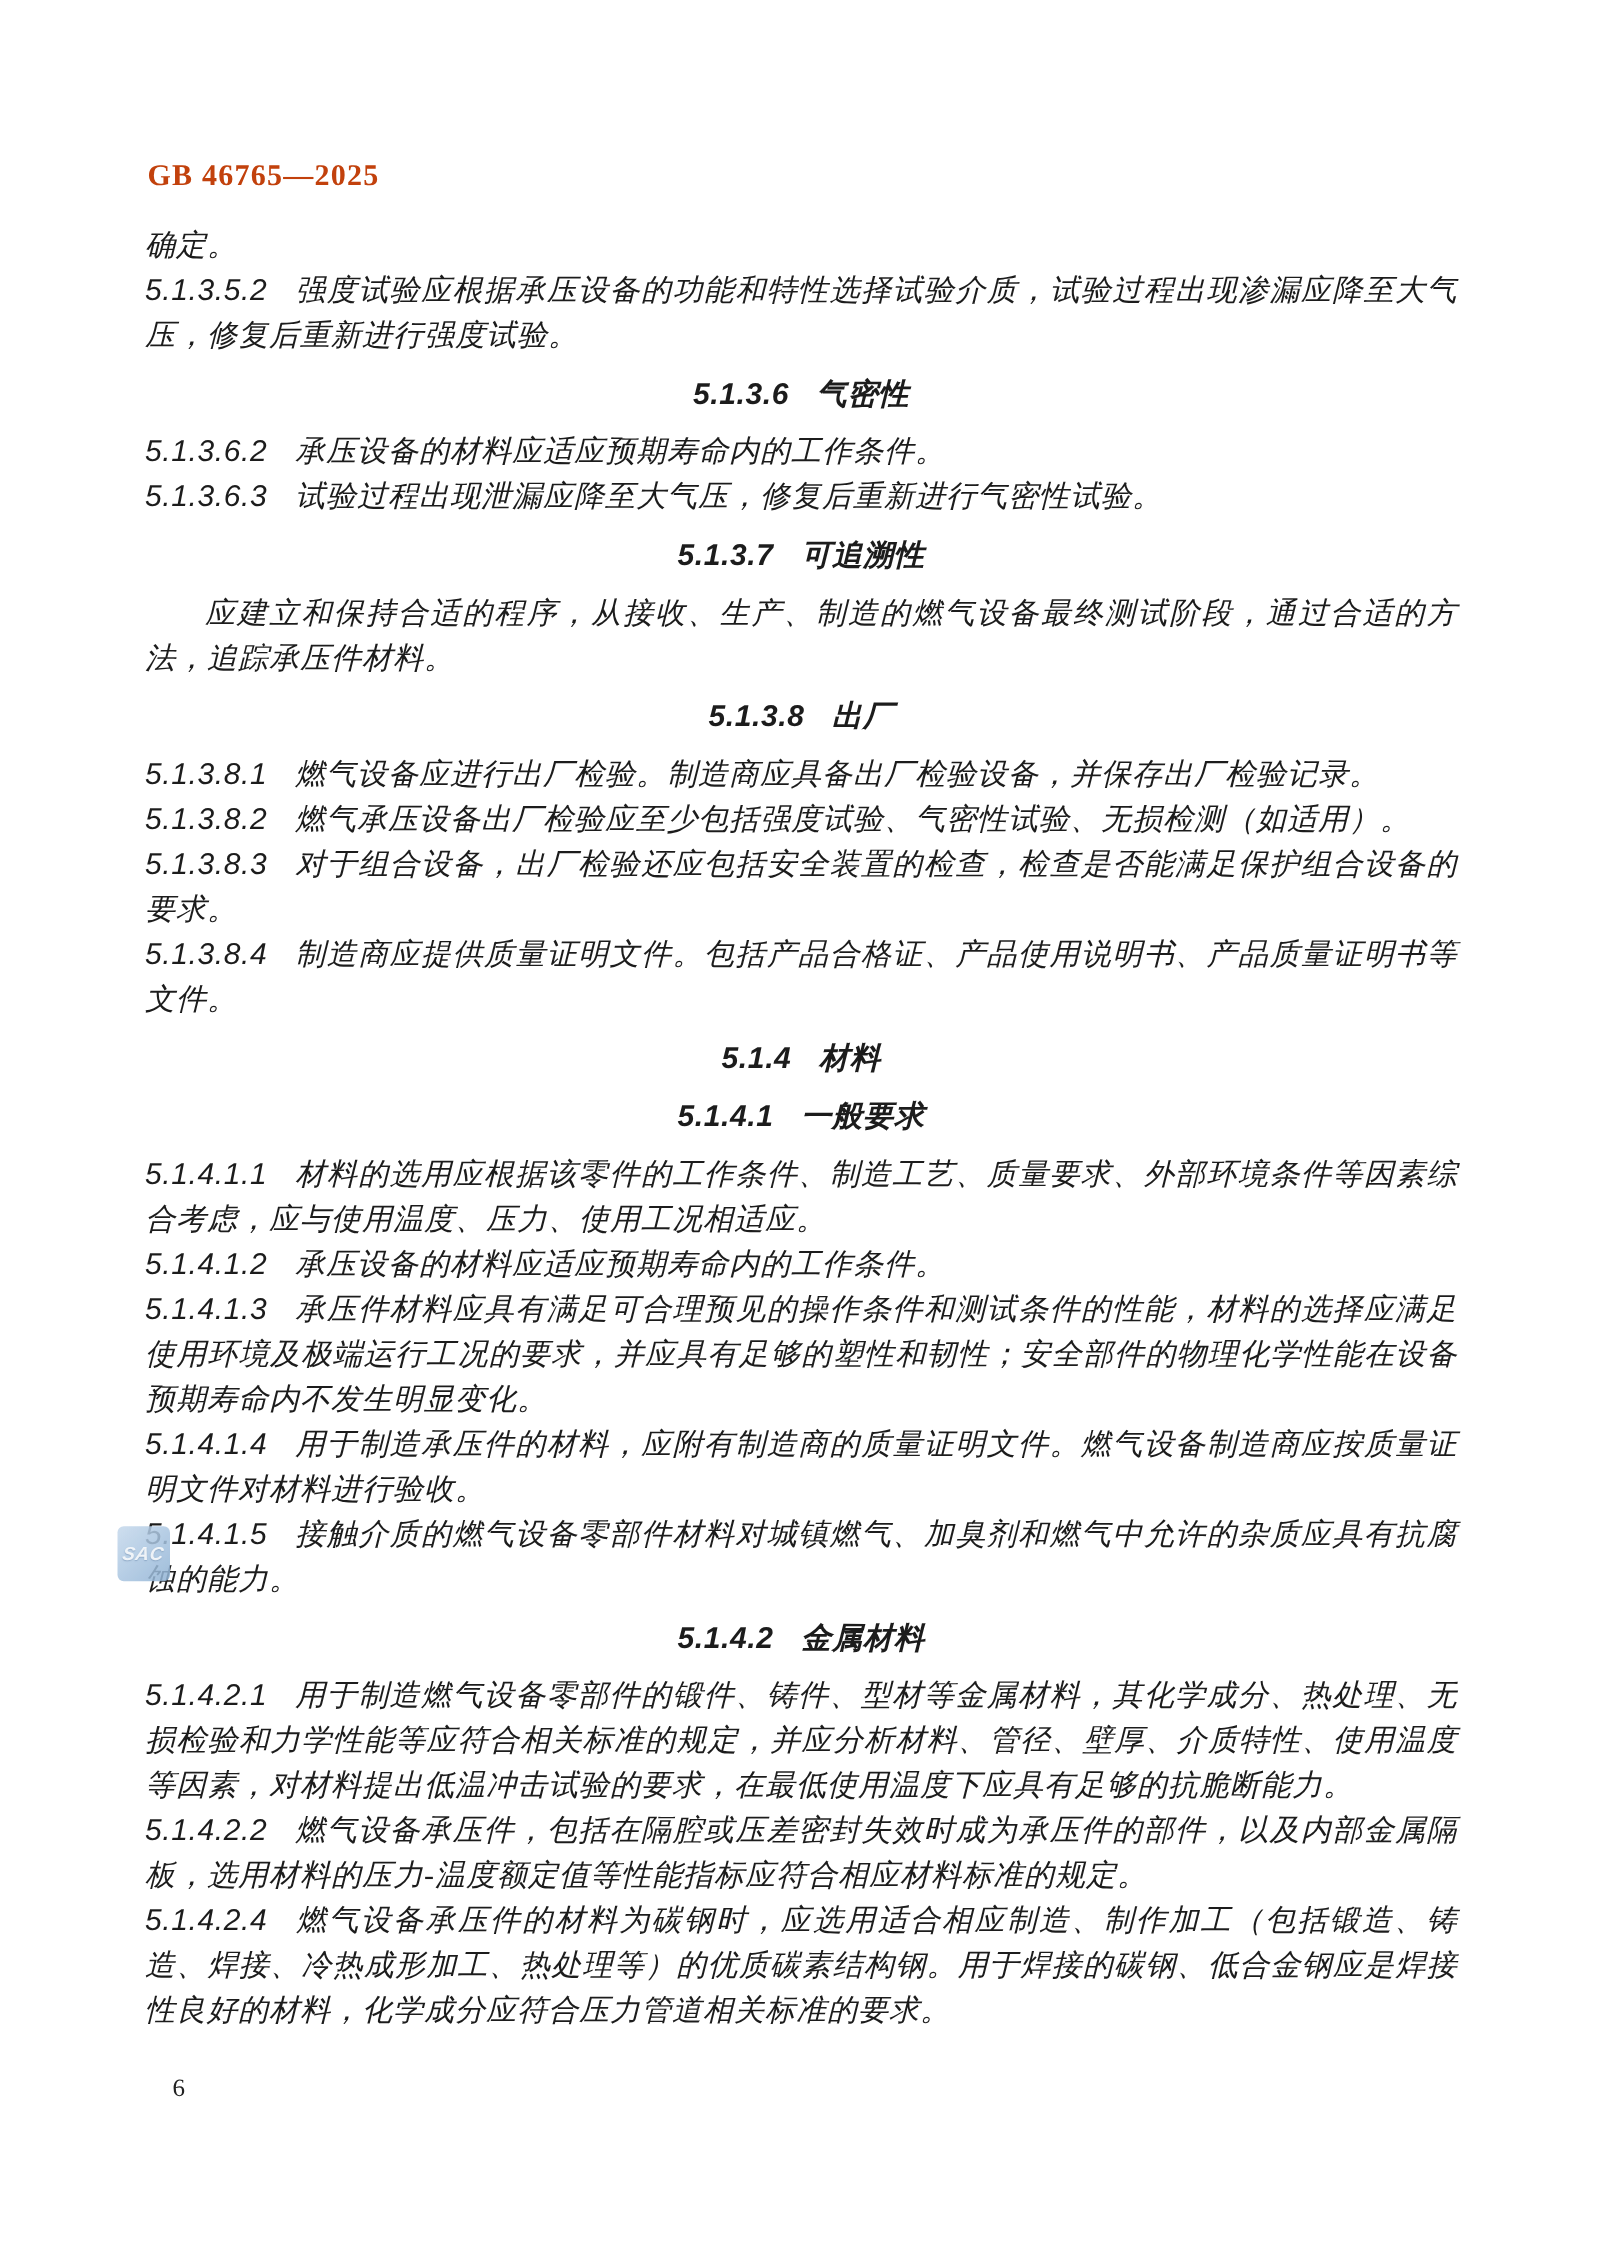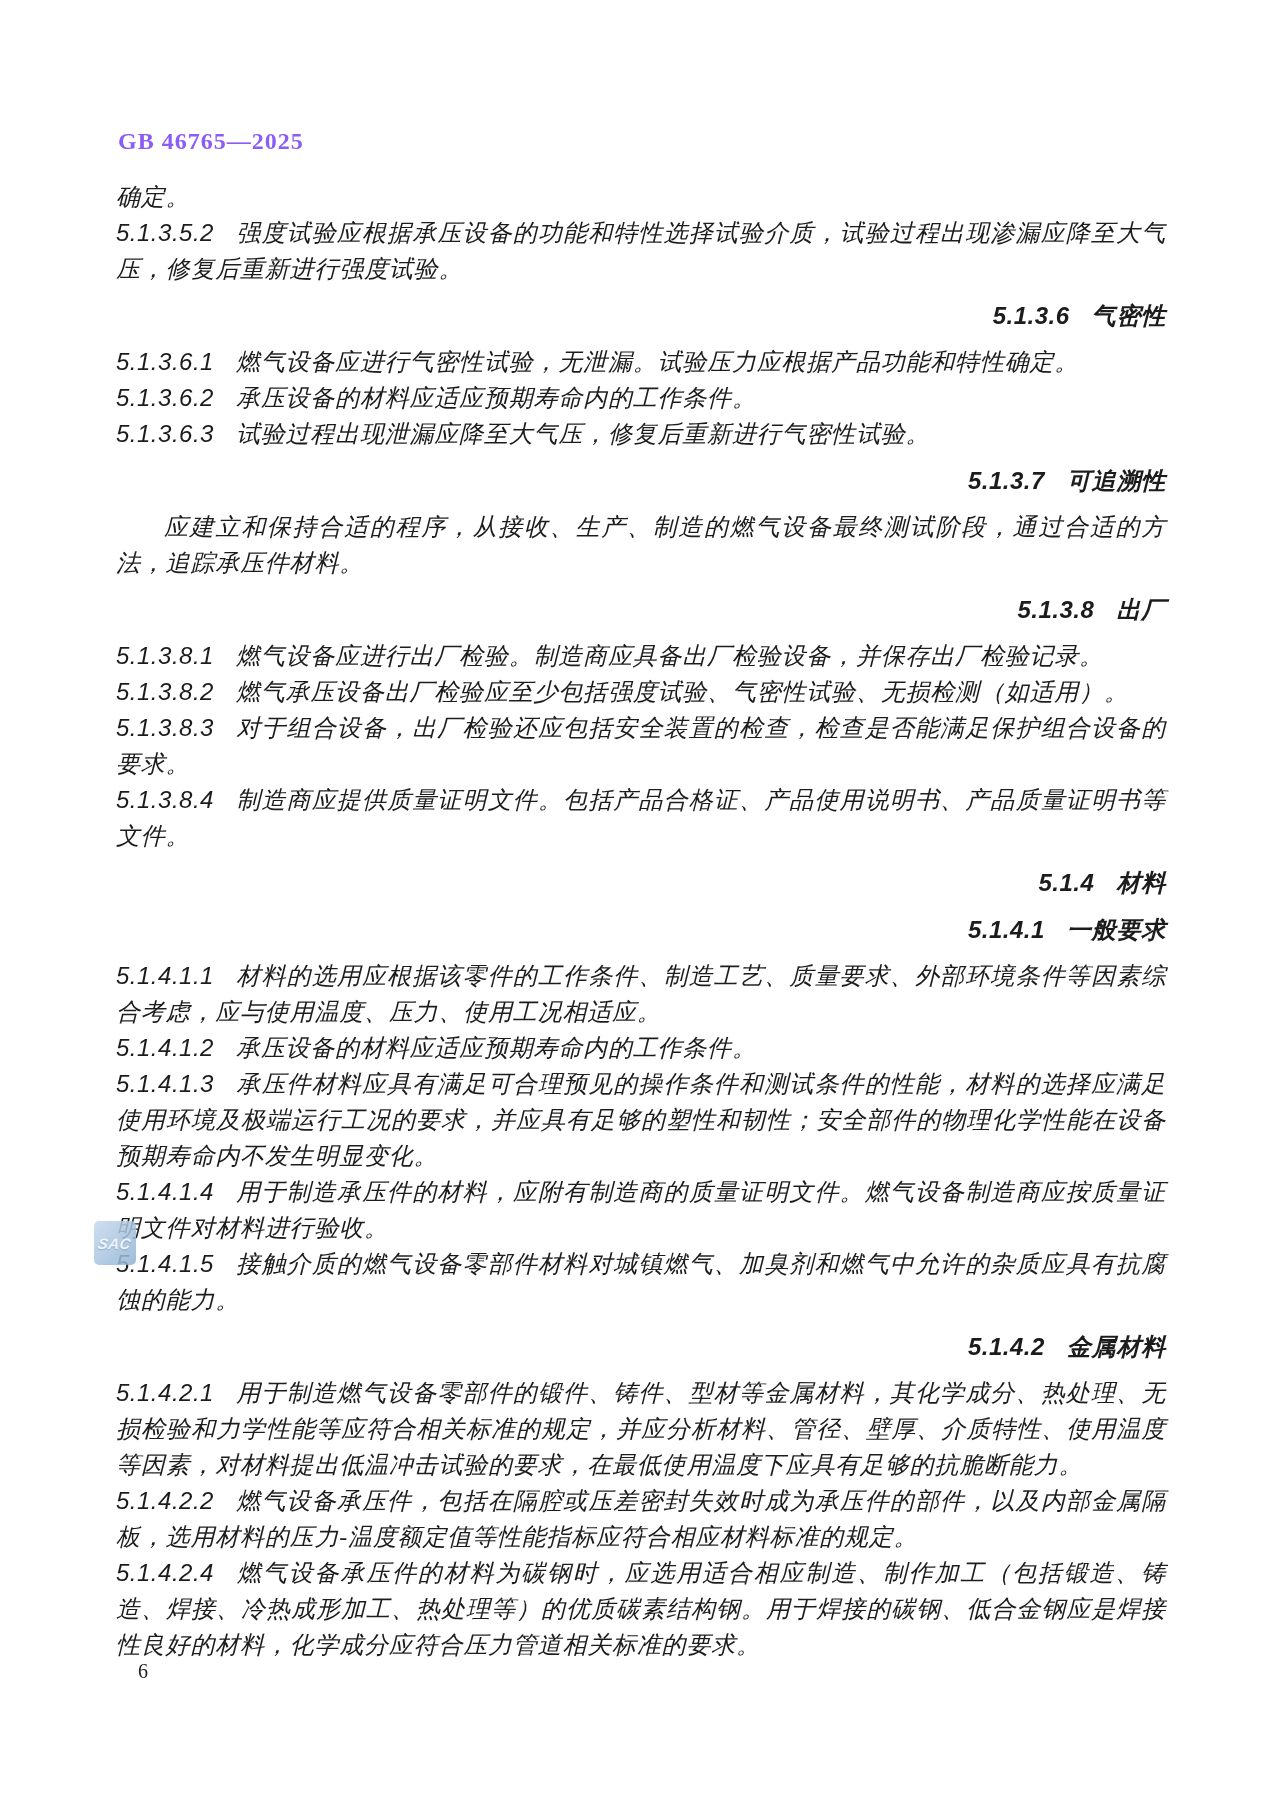--- a/index.html
+++ b/index.html
@@ -20,21 +20,21 @@
     position: absolute;
     left: 116px;
     top: 128px;
     width: 1050px;
   }
   .std-header {
     font-family: "Liberation Serif", "DejaVu Serif", serif;
     font-weight: 700;
     font-size: 24px;
     letter-spacing: 1px;
-    color: #8b5cf6;
+    color: #c2410c;
     margin: 0 0 24px 2px;
   }
   .block {
     margin: 0;
     font-size: 24px;
     line-height: 36px;
     letter-spacing: 0.8px;
     text-align: justify;
     color: #1c1c1c;
     font-style: italic;
@@ -42,21 +42,21 @@
   .block .num {
     font-family: "Liberation Sans", "DejaVu Sans", sans-serif;
     letter-spacing: 0.5px;
     padding-right: 22px;
     white-space: nowrap;
   }
   .block.heading {
     margin: 11px 0 10px 0;
     font-weight: 700;
     font-family: "Liberation Sans", "DejaVu Sans", sans-serif;
-    text-align: right;
+    text-align: center;
   }
   .block.heading .num {
     font-weight: 700;
   }
   .block.indent {
     text-indent: 2em;
   }
   .page-number {
     position: absolute;
     left: 138px;
@@ -96,21 +96,20 @@
 <div class="page">
 
   <div class="content">
     <div class="std-header">GB 46765—2025</div>
 
     <div id="blocks-container">
 
     <p class="block body"><span class="txt">确定。</span></p>
         <p class="block clause"><span class="num">5.1.3.5.2</span><span class="txt">强度试验应根据承压设备的功能和特性选择试验介质，试验过程出现渗漏应降至大气压，修复后重新进行强度试验。</span></p>
         <p class="block heading"><span class="num">5.1.3.6</span><span class="txt">气密性</span></p>
-        <p class="block clause"><span class="num">5.1.3.6.1</span><span class="txt">燃气设备应进行气密性试验，无泄漏。试验压力应根据产品功能和特性确定。</span></p>
         <p class="block clause"><span class="num">5.1.3.6.2</span><span class="txt">承压设备的材料应适应预期寿命内的工作条件。</span></p>
         <p class="block clause"><span class="num">5.1.3.6.3</span><span class="txt">试验过程出现泄漏应降至大气压，修复后重新进行气密性试验。</span></p>
         <p class="block heading"><span class="num">5.1.3.7</span><span class="txt">可追溯性</span></p>
         <p class="block indent"><span class="txt">应建立和保持合适的程序，从接收、生产、制造的燃气设备最终测试阶段，通过合适的方法，追踪承压件材料。</span></p>
         <p class="block heading"><span class="num">5.1.3.8</span><span class="txt">出厂</span></p>
         <p class="block clause"><span class="num">5.1.3.8.1</span><span class="txt">燃气设备应进行出厂检验。制造商应具备出厂检验设备，并保存出厂检验记录。</span></p>
         <p class="block clause"><span class="num">5.1.3.8.2</span><span class="txt">燃气承压设备出厂检验应至少包括强度试验、气密性试验、无损检测（如适用）。</span></p>
         <p class="block clause"><span class="num">5.1.3.8.3</span><span class="txt">对于组合设备，出厂检验还应包括安全装置的检查，检查是否能满足保护组合设备的要求。</span></p>
         <p class="block clause"><span class="num">5.1.3.8.4</span><span class="txt">制造商应提供质量证明文件。包括产品合格证、产品使用说明书、产品质量证明书等文件。</span></p>
         <p class="block heading"><span class="num">5.1.4</span><span class="txt">材料</span></p>

